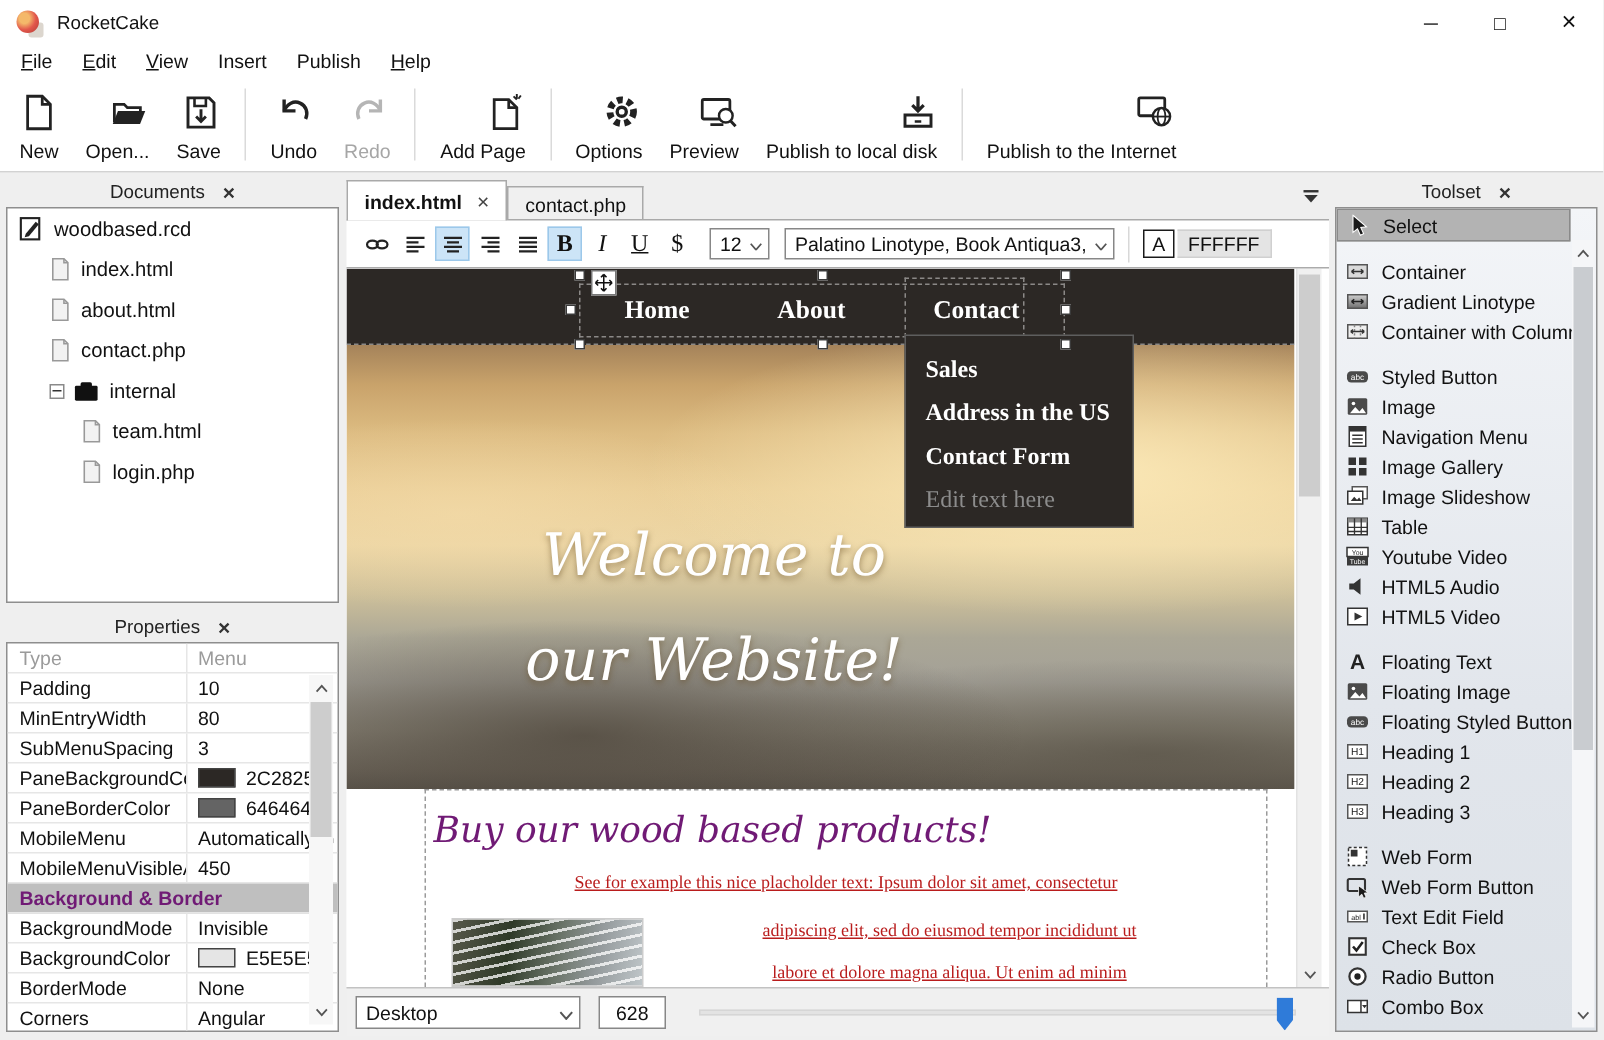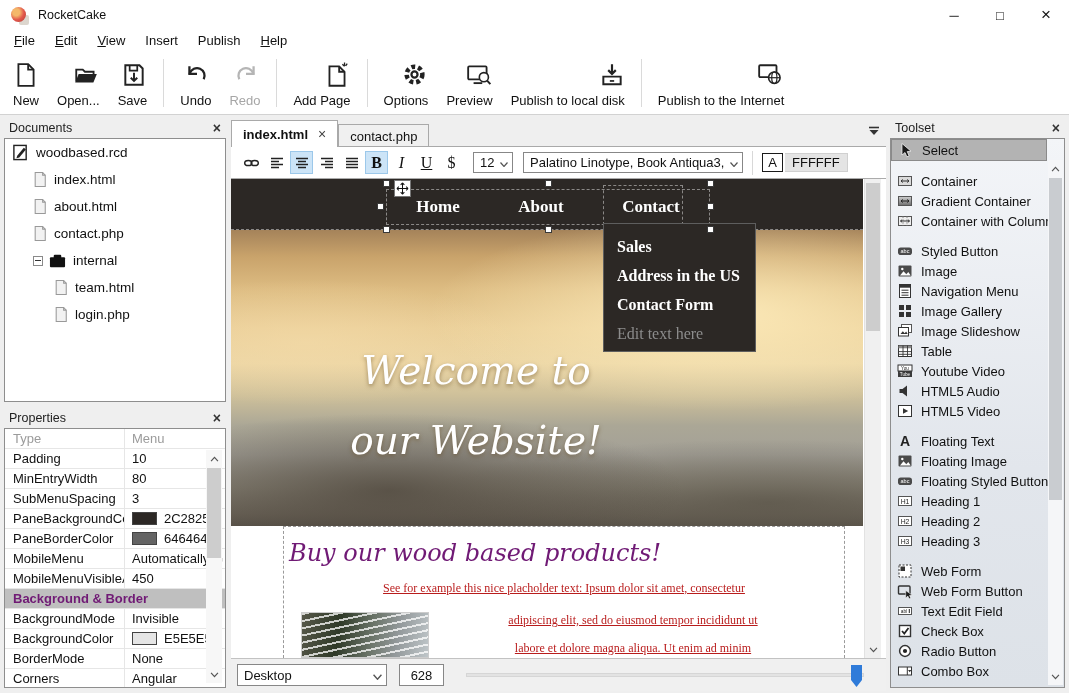--- a/index.html
+++ b/index.html
@@ -22,21 +22,21 @@
 
   
   .toolbar { position:absolute; left:0; top:52px; width:1069px; height:63px; background:#fff; border-bottom:1px solid #D2D2D2; display:flex; align-items:center; padding-left:4px; }
   .tbtn { display:flex; flex-direction:column; align-items:flex-end; padding:2px 9px; }
   .tbtn .ticon { height:32px; display:flex; align-items:center; justify-content:center; }
   .tbtn .tlabel { font-size:13px; margin-top:2px; white-space:nowrap; }
   .tbtn.disabled .tlabel { color:#A6A6A6; }
   .tsep { width:1px; height:48px; background:#DADADA; margin:0 7px; }
 
   
-  .panel-header { position:absolute; left:0; top:0; right:0; height:20px; display:flex; align-items:center; justify-content:space-between; padding:0 7px; font-size:12.5px; color:#222;gap:12px; }
+  .panel-header { position:absolute; left:0; top:0; right:0; height:20px; display:flex; align-items:center; justify-content:center; padding:0 7px; font-size:12.5px; color:#222;gap:12px; }
   .panel-close { font-size:14px; font-weight:bold; color:#333; line-height:14px; }
   .panel-body { position:absolute; left:2px; right:2px; top:20px; bottom:3px; background:#fff; border:1px solid #8E8E8E; overflow:hidden; }
 
   
   #documents-panel { position:absolute; left:2px; top:118px; width:226px; height:287px; }
   .tree-row { height:27px; display:flex; align-items:center; font-size:13.5px; white-space:nowrap; }
   .tree-row .icon { margin-right:7px; display:flex; }
   .expander { width:10px; height:10px; border:1px solid #8a8a8a; background:#fff; margin-right:6px; position:relative; flex:none; }
   .expander::after { content:""; position:absolute; left:1px; right:1px; top:3.5px; height:1px; background:#333; }
 
@@ -637,21 +637,21 @@
             <defs>
               <linearGradient id="gci" x1="0" y1="0" x2="0" y2="1">
                 <stop offset="0" stop-color="#CFCFCF"></stop>
                 <stop offset="1" stop-color="#6E6E6E"></stop>
               </linearGradient>
             </defs>
             <rect x="1.5" y="3.5" width="13" height="9" fill="url(#gci)" stroke="#555"></rect>
             <path d="M4 8h8M4 8l1.8-1.5M4 8l1.8 1.5M12 8l-1.8-1.5M12 8l-1.8 1.5" fill="none" stroke="#222"></path>
           </svg>
         </span>
-        <span>Gradient Container</span>
+        <span>Gradient Linotype</span>
       </div>
       <div class="ts-row">
         <span class="icon">
           <svg width="16" height="16" viewBox="0 0 16 16">
             <rect x="1.5" y="3.5" width="13" height="9" fill="#EEE" stroke="#555"></rect>
             <path d="M6 3.5v9M10 3.5v9" stroke="#888" stroke-dasharray="1.6 1.2"></path>
             <path d="M3.5 8h9" stroke="#333"></path>
             <path d="M3.5 8l1.5-1.2M3.5 8l1.5 1.2M12.5 8L11 6.8M12.5 8L11 9.2" fill="none" stroke="#333"></path>
           </svg>
         </span>

